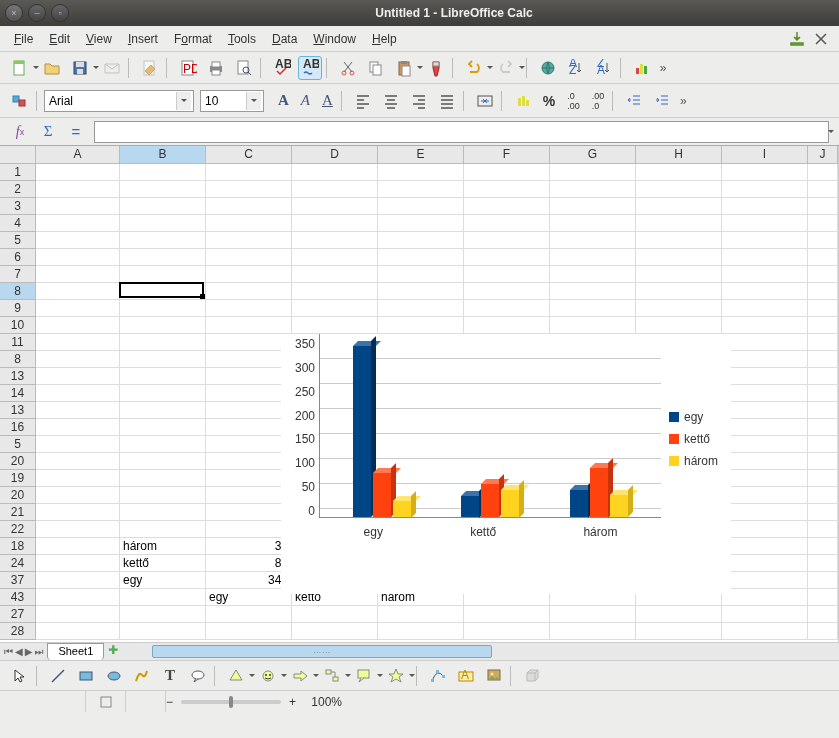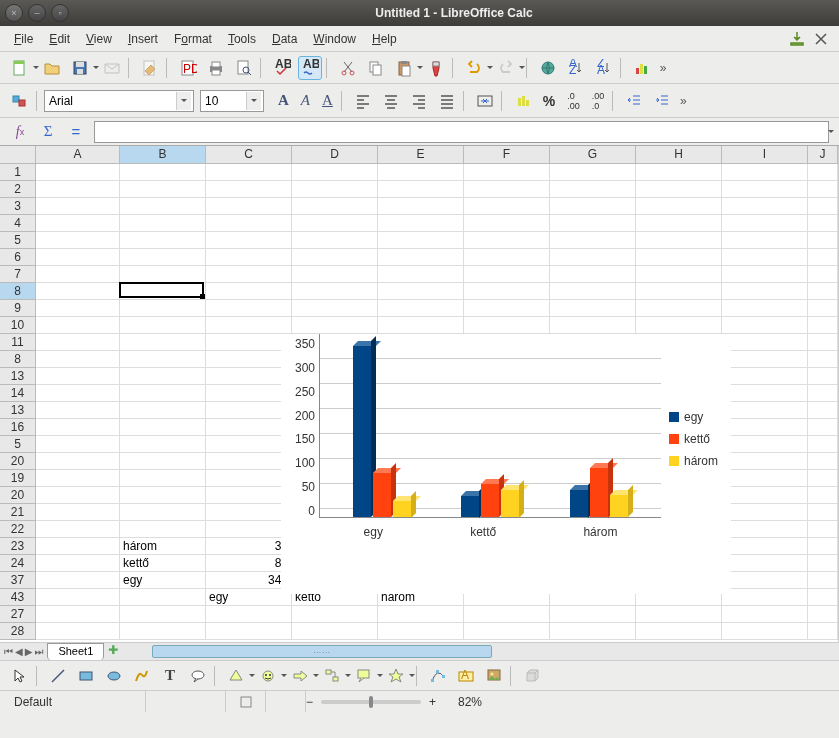--- a/index.html
+++ b/index.html
@@ -379,21 +379,21 @@
           <div class="rh">13</div>
           <div class="rh">14</div>
           <div class="rh">13</div>
           <div class="rh">16</div>
           <div class="rh">5</div>
           <div class="rh">20</div>
           <div class="rh">19</div>
           <div class="rh">20</div>
           <div class="rh">21</div>
           <div class="rh">22</div>
-          <div class="rh">23</div>
+          <div class="rh">18</div>
           <div class="rh">24</div>
           <div class="rh">37</div>
           <div class="rh">43</div>
           <div class="rh">27</div>
           <div class="rh">28</div>
         </div>
       <div class="grid" id="grid">
         <div class="grow">
             <div class="cell" style="width: 84px;"></div>
             <div class="cell" style="width: 86px;"></div>
@@ -906,27 +906,26 @@
     </div>
   <div class="tsep"></div>
   <div class="tbtn" style="opacity:.5">
       <svg width="18" height="18" viewBox="0 0 18 18">
         <path d="M4 6h8v8H4z M4 6l3-3h8l-3 3M12 6l3-3v8l-3 3" fill="#ccc" stroke="#888"></path>
       </svg>
     </div>
 </div>
 
 <div class="statusbar">
-  <div class="scell" style="width:140px">Default</div>
   <div class="scell" style="width:80px"></div>
   <div class="scell" style="width:40px;justify-content:center">
       <svg width="12" height="12" viewBox="0 0 12 12">
         <rect x="1" y="1" width="10" height="10" fill="none" stroke="#888"></rect>
       </svg>
     </div>
   <div class="scell" style="width:40px"></div>
   <div style="display:flex;align-items:center">
     <span>−</span>
       <div class="slider"></div>
       <span>+</span>
   </div>
-  <div style="width:50px;text-align:right;padding-right:4px">82%</div>
+  <div style="width:50px;text-align:right;padding-right:4px">100%</div>
 </div>
 
 </body></html>

